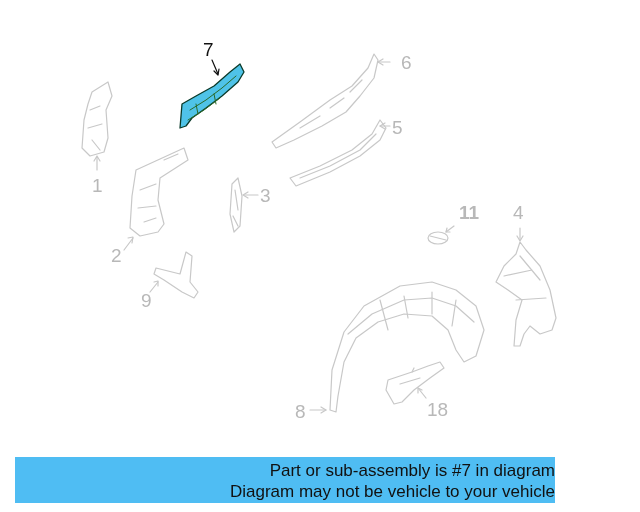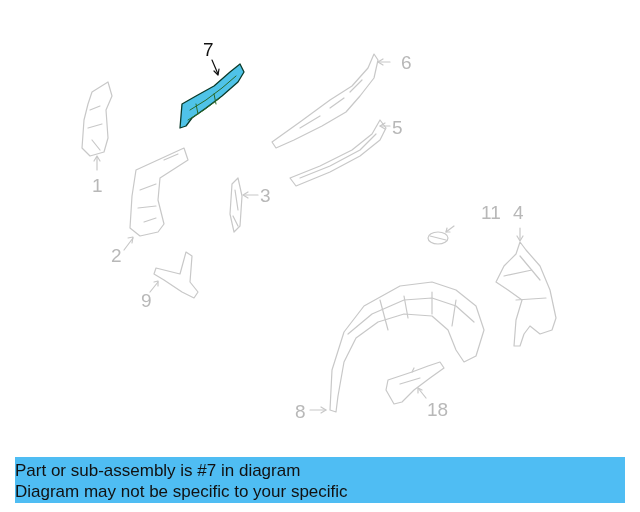--- a/index.html
+++ b/index.html
@@ -1,20 +1,20 @@
 <!DOCTYPE html>
 <html><head>
 <meta charset="utf-8">
 <style>
   html, body { margin:0; padding:0; background:#ffffff; }
   body { width:640px; height:512px; position:relative; overflow:hidden; font-family:"Liberation Sans", sans-serif; }
   #diagram { position:absolute; left:0; top:0; width:640px; height:450px; }
   .callout { position:absolute; font-family:"Liberation Sans", sans-serif; font-size:19px; color:#b8b8b8; line-height:1; }
   .callout.hl { color:#111111; }
-  #banner { position:absolute; left:15px; top:457px; width:610px; height:46px; background:#4fbdf3; text-align:left; color:#111; font-size:17px; line-height:21px; padding-top:3px; box-sizing:border-box; }
+  #banner { position:absolute; left:15px; top:457px; width:540px; height:46px; background:#4fbdf3; text-align:right; color:#111; font-size:17px; line-height:21px; padding-top:3px; box-sizing:border-box; }
   #banner div { white-space:nowrap; }
 </style>
 </head>
 <body>
 
 <div id="diagram">
   <svg width="640" height="450" viewBox="0 0 640 450" fill="none" stroke="#c8c8c8" stroke-width="1.2" stroke-linejoin="round" stroke-linecap="round">
 
     <g>
       <path d="M92 92 L108 82 L112 96 L106 110 L108 138 L104 152 L90 156 L82 148 L84 120 L88 104 Z"></path>
@@ -92,24 +92,24 @@
       <path d="M212 60 L218 74" stroke="#111" stroke-width="1.2"></path>
       <path d="M214 71 L218 75 L219 69" stroke="#111" stroke-width="1.2"></path>
     </g>
   </svg>
 
   <span class="callout hl" style="left:203px;top:40px;">7</span>
   <span class="callout" style="left:401px;top:53px;">6</span>
   <span class="callout" style="left:392px;top:118px;">5</span>
   <span class="callout" style="left:92px;top:176px;">1</span>
   <span class="callout" style="left:260px;top:186px;">3</span>
-  <span class="callout" style="left:481px;top:203px;">11</span>
+  <span class="callout" style="left:459px;top:203px;font-weight:bold;">11</span>
   <span class="callout" style="left:513px;top:203px;">4</span>
   <span class="callout" style="left:111px;top:246px;">2</span>
   <span class="callout" style="left:141px;top:291px;">9</span>
   <span class="callout" style="left:295px;top:402px;">8</span>
   <span class="callout" style="left:427px;top:400px;">18</span>
 </div>
 
 <div id="banner">
   <div>Part or sub-assembly is #7 in diagram</div>
-  <div>Diagram may not be specific to your specific</div>
+  <div>Diagram may not be vehicle to your vehicle</div>
 </div>
 
 </body></html>

